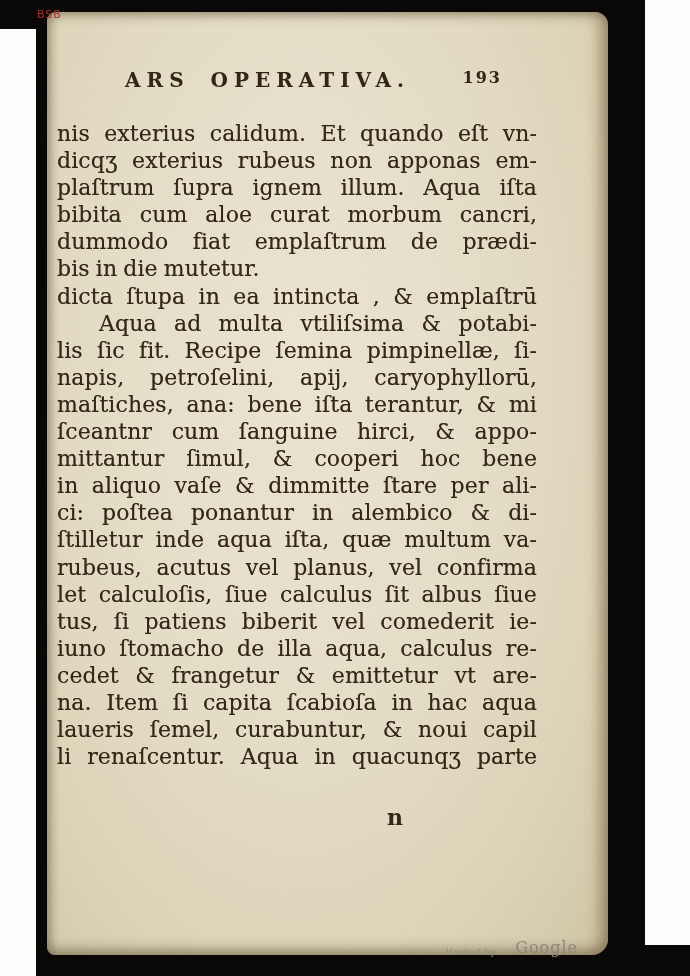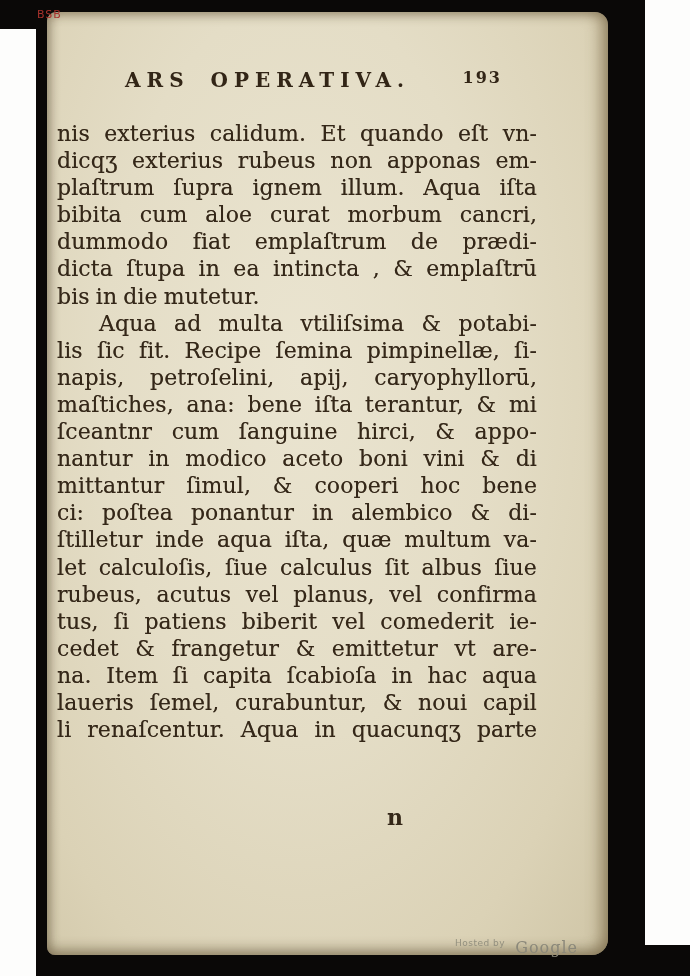--- a/index.html
+++ b/index.html
@@ -63,21 +63,21 @@
   .line{text-align:justify;text-align-last:justify;white-space:nowrap;}
   .line.endline{text-align-last:left;}
   .line.indent{text-indent:42px;}
   .catchword{
     position:absolute;left:340px;top:792px;
     font-size:22px;font-weight:bold;color:#342718;
   }
   
   .watermark{
     position:absolute;right:30px;bottom:-2px;
-    display:flex;align-items:flex-start;gap:10px;
+    display:flex;align-items:flex-end;gap:19px;
     color:#8b887a;z-index:4;
   }
   .watermark .prefix{
     font-family:"DejaVu Sans", sans-serif;
     font-size:9px;letter-spacing:0.5px;color:#93907f;
   }
   .watermark .brand{
     font-family:"DejaVu Serif", serif;
     font-size:16px;letter-spacing:1px;color:#8b887a;
   }
@@ -98,34 +98,35 @@
       <div class="header-title">ARS OPERATIVA.</div>
       <div class="header-pagenum">193</div>
     </div>
 
     <div class="text-block">
         <div class="line">nis exterius calidum. Et quando eſt vn-</div>
         <div class="line">dicqʒ exterius rubeus non apponas em-</div>
         <div class="line">plaſtrum ſupra ignem illum.  Aqua iſta</div>
         <div class="line">bibita cum aloe curat morbum cancri,</div>
         <div class="line">dummodo fiat  emplaſtrum de prædi-</div>
+        <div class="line endline">bis in die mutetur.</div>
         <div class="line">dicta ſtupa in ea intincta , &amp; emplaſtrū</div>
-        <div class="line endline">bis in die mutetur.</div>
         <div class="line indent">Aqua ad multa vtiliſsima &amp; potabi-</div>
         <div class="line">lis ſic fit.  Recipe ſemina pimpinellæ, ſi-</div>
         <div class="line">napis, petroſelini, apij, caryophyllorū,</div>
         <div class="line">maſtiches, ana: bene iſta terantur, &amp; mi</div>
         <div class="line">ſceantnr cum ſanguine hirci, &amp; appo-</div>
-        <div class="line">nantur in modico aceto boni vini &amp; di</div>
         <div class="line">mittantur ſimul, &amp; cooperi hoc bene</div>
+        <div class="line">in aliquo vaſe &amp; dimmitte ſtare per ali-</div>
         <div class="line">ci: poſtea ponantur in alembico &amp; di-</div>
         <div class="line">ſtilletur inde aqua iſta, quæ multum va-</div>
+        <div class="line">rubeus, acutus vel planus, vel confirma</div>
         <div class="line">let calculoſis, ſiue calculus ſit albus ſiue</div>
-        <div class="line">rubeus, acutus vel planus, vel confirma</div>
         <div class="line">tus, ſi patiens biberit vel comederit ie-</div>
+        <div class="line">iuno ſtomacho de illa aqua, calculus re-</div>
         <div class="line">cedet &amp; frangetur &amp; emittetur vt are-</div>
         <div class="line">na.   Item ſi capita ſcabioſa in hac aqua</div>
         <div class="line">laueris ſemel, curabuntur, &amp; noui capil</div>
         <div class="line">li renaſcentur.   Aqua in quacunqʒ parte</div>
       </div>
 
     <div class="catchword">n</div>
 
     <div class="watermark">
       <span class="prefix">Hosted by</span>

